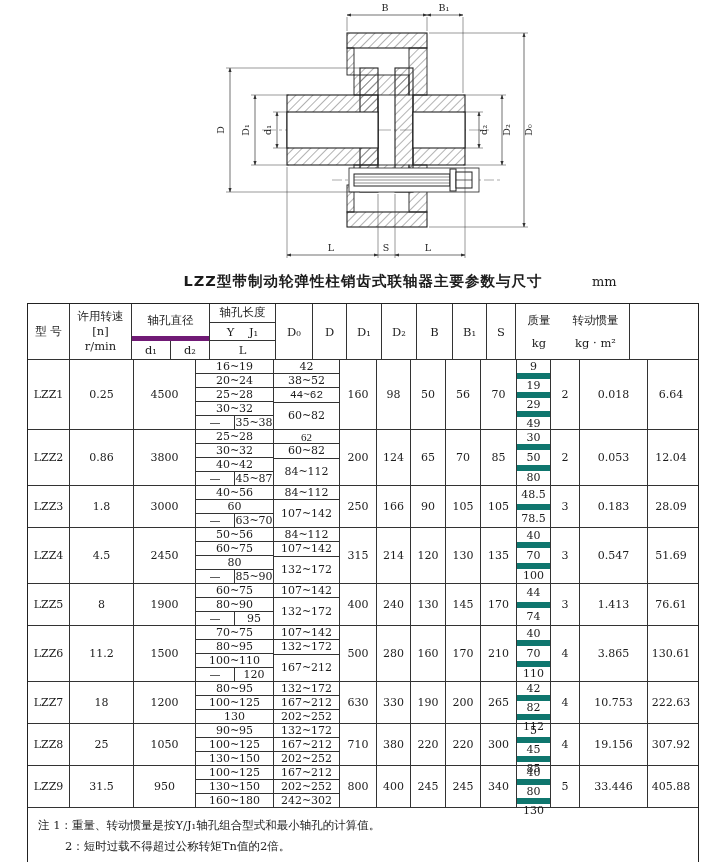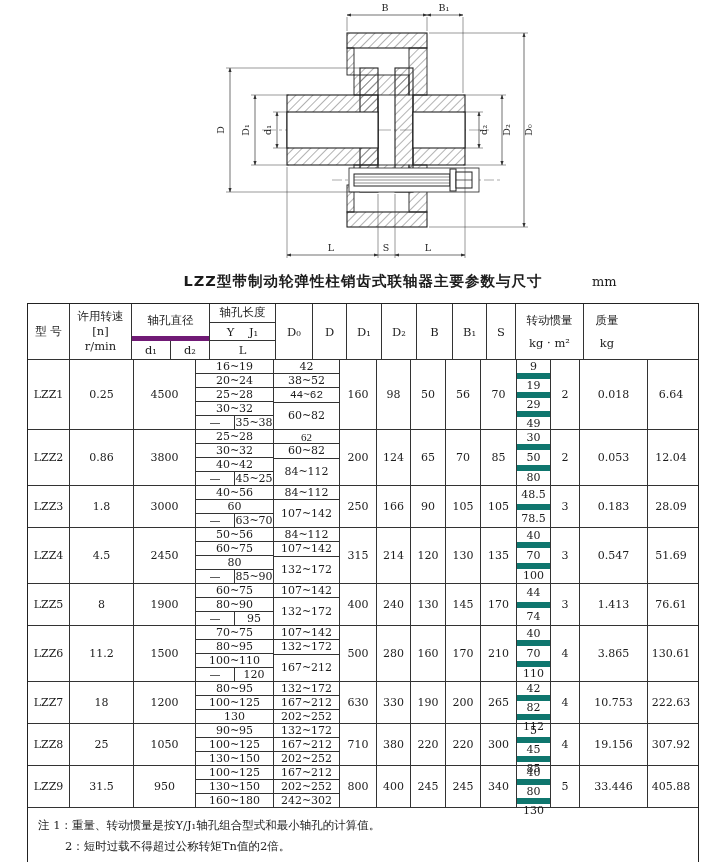--- a/index.html
+++ b/index.html
@@ -188,27 +188,27 @@
           <div>L</div>
         </div>
       </div>
       <div class="c w-d0 vr">D₀</div>
       <div class="c w-d vr">D</div>
       <div class="c w-d1 vr">D₁</div>
       <div class="c w-d2 vr">D₂</div>
       <div class="c w-b vr">B</div>
       <div class="c b1-stack vr" style="flex-direction:row">B₁</div>
       <div class="c w-sc vr">S</div>
+      <div class="c w-ms col2">
+        <span>质量</span>
+        <span>kg</span>
+      </div>
       <div class="c w-in vr col2">
         <span>转动惯量</span>
         <span>kg · m²</span>
-      </div>
-      <div class="c w-ms col2">
-        <span>质量</span>
-        <span>kg</span>
       </div>
     </div>
 
     <div id="tbody">
         <div class="trow" style="height: 70px;">
           <div class="c w-model vr">LZZ1</div>
           <div class="c w-t vr">0.25</div>
           <div class="c w-s vr">4500</div>
           <div class="bore-block">
             <div class="d-stack">
@@ -247,21 +247,21 @@
           <div class="c w-model vr">LZZ2</div>
           <div class="c w-t vr">0.86</div>
           <div class="c w-s vr">3800</div>
           <div class="bore-block">
             <div class="d-stack">
               <div class="drow merged">25~28</div>
               <div class="drow merged">30~32</div>
               <div class="drow merged">40~42</div>
               <div class="drow">
                 <div class="da">—</div>
-                <div class="db">45~25</div>
+                <div class="db">45~87</div>
               </div>
             </div>
             <div class="l-stack">
               <div class="lcell" style="flex: 1 1 0%; font-family: Liberation Serif, serif;">62</div>
               <div class="lcell" style="flex: 1 1 0%;">60~82</div>
               <div class="lcell" style="flex: 2 1 0%;">84~112</div>
             </div>
           </div>
           <div class="c w-d0 vr">200</div>
           <div class="c w-d vr">124</div>

